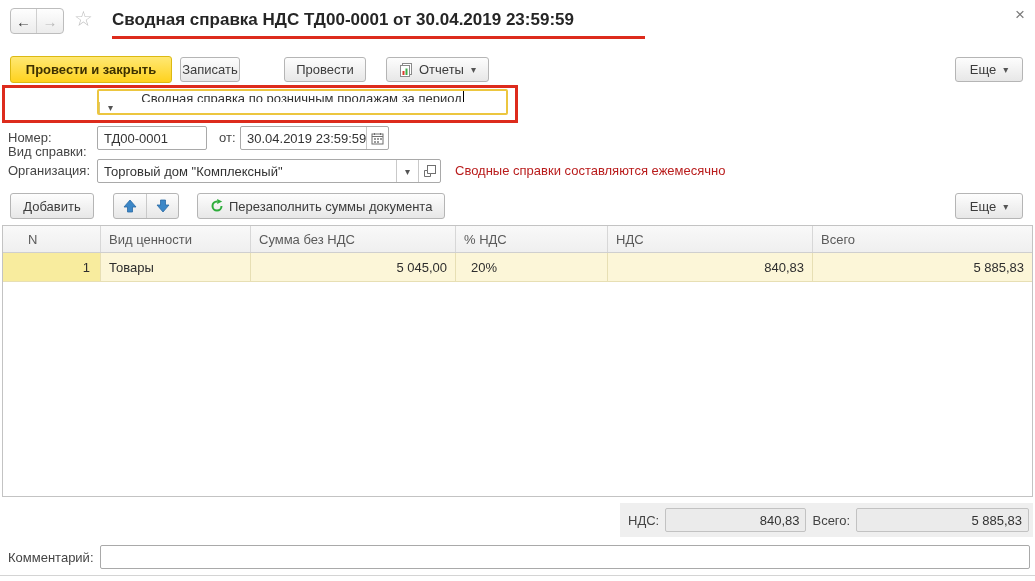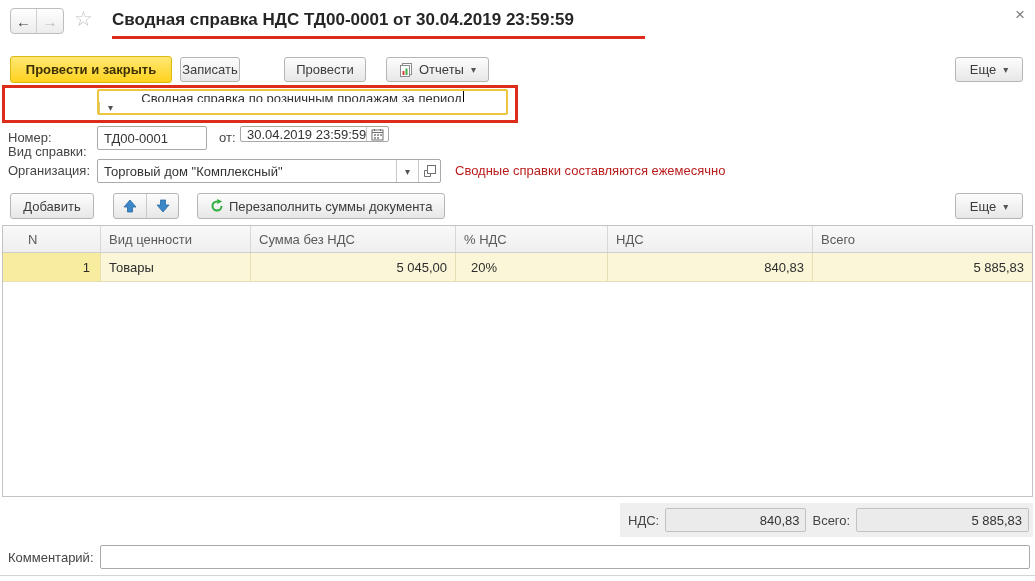--- a/index.html
+++ b/index.html
@@ -36,21 +36,21 @@
   .annot-box { position:absolute; left:2px; top:85px; width:516px; height:38px; border:3px solid; pointer-events:none; z-index:5; }
 
   .fieldbox { position:absolute; display:flex; align-items:center; background:#fff; border:1px solid #a9a9a9; border-radius:2px; font-size:13px; }
   .fieldbox .txt { flex:1; padding:0 6px; white-space:nowrap; overflow:hidden; }
   .fieldbox .seg { width:22px; align-self:stretch; display:flex; align-items:center; justify-content:center; border-left:1px solid #c9c9c9; cursor:pointer; color:#555; font-size:10px; }
   .kind-field { left:97px; top:89px; width:411px; height:26px; border:2px solid; }
   .kind-field .seg { border-left:1px solid #d9c87a; }
   .caret-bar { display:inline-block; width:1px; height:15px; background:#000; vertical-align:-3px; margin-left:1px; }
 
   .num-field { left:97px; top:126px; width:110px; height:24px; }
-  .date-field { left:240px; top:126px; width:149px; height:16px; }
+  .date-field { left:240px; top:126px; width:149px; height:24px; }
   .org-field { left:97px; top:159px; width:344px; height:24px; }
   .hint { position:absolute; left:455px; top:163px; font-size:13px; color:#b91c1c; white-space:nowrap; }
 
   
   .gridbar-add { position:absolute; left:10px; top:193px; width:84px; height:26px; }
   .arrowgroup { position:absolute; left:113px; top:193px; display:flex; border:1px solid #b5b5b5; border-radius:3px; overflow:hidden; height:26px; background:linear-gradient(#fdfdfd,#e7e7e7); }
   .arrowbtn { width:32px; display:flex; align-items:center; justify-content:center; cursor:pointer; }
   .arrowbtn + .arrowbtn { border-left:1px solid #c9c9c9; }
   .gridbar-refill { position:absolute; left:197px; top:193px; height:26px; }
   .gridbar-more { position:absolute; left:955px; top:193px; width:68px; height:26px; }

